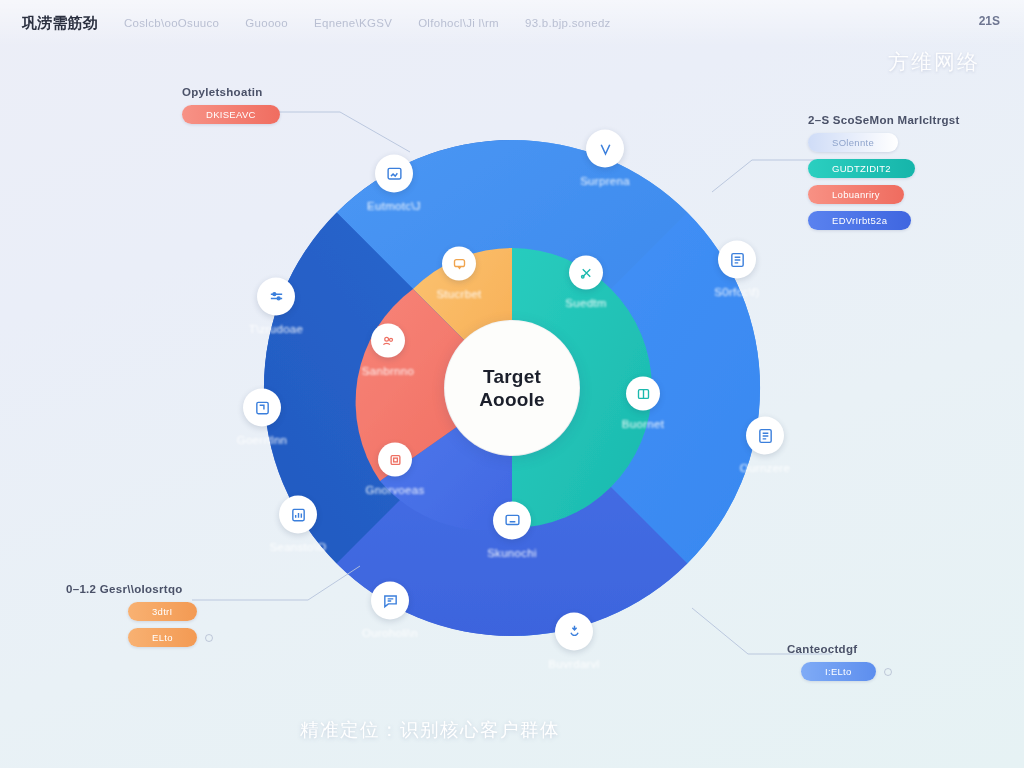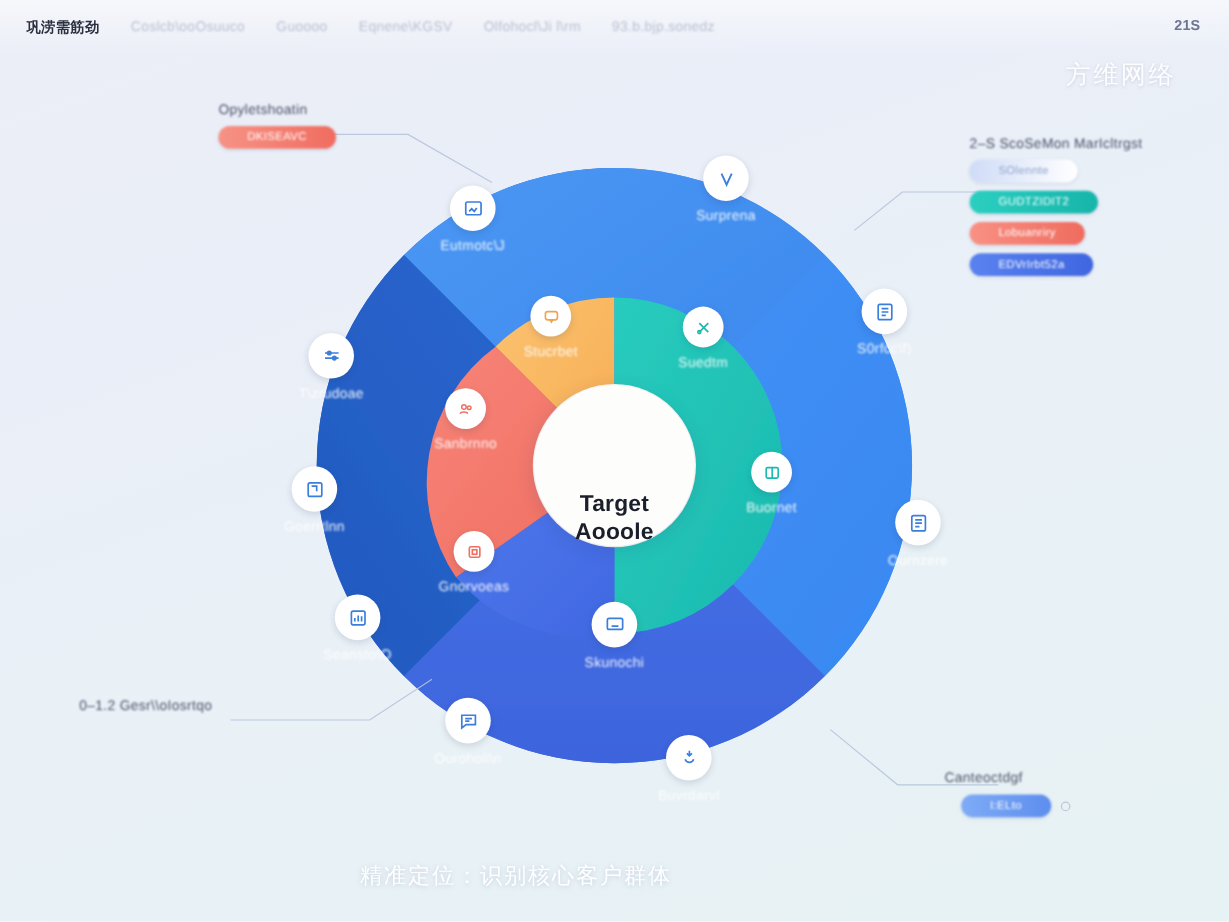--- a/index.html
+++ b/index.html
@@ -10,21 +10,21 @@
     position:relative;
   }
 
   
   #topbar {
     position:absolute; left:0; top:0; width:1024px; height:46px;
     display:flex; align-items:center; padding:0 22px;
     background:linear-gradient(180deg,rgba(255,255,255,.55),rgba(255,255,255,0));
   }
   #brand {
-    font-size:12px; font-weight:bold; color:#2b3040;
+    font-size:15px; font-weight:bold; color:#2b3040;
     letter-spacing:.2px; filter:blur(.35px); margin-right:26px;
   }
   .navlink {
     font-size:11.5px; color:#b9bfd2; margin-right:26px;
     filter:blur(.75px); letter-spacing:.3px; white-space:nowrap;
   }
   #navcount {
     position:absolute; right:24px; top:14px;
     font-size:12px; font-weight:bold; color:#6e7691; filter:blur(.4px);
   }
@@ -60,31 +60,31 @@
   
   .inner .ic { width:34px; height:34px; }
 
   #hub {
     position:absolute; left:50%; top:50%;
     transform:translate(-50%,-50%);
     width:134px; height:134px; border-radius:50%;
     background:#fdfdfb;
     box-shadow:0 3px 14px rgba(40,60,110,.17);
     display:flex; flex-direction:column;
-    align-items:center; justify-content:flex-end;
+    align-items:center; justify-content:center;
   }
   #hub span {
     font-size:19px; font-weight:bold; color:#1b1f2b;
     line-height:1.22; letter-spacing:.2px;
   }
 
   
   .callout { position:absolute; }
   .callout-title {
-    font-size:11.5px; font-weight:normal; color:#4a5168;
+    font-size:11.5px; font-weight:bold; color:#4a5168;
     filter:blur(.7px); white-space:nowrap; margin-bottom:7px;
     letter-spacing:.3px;
   }
   .chips { display:flex; flex-direction:column; gap:7px; }
   .chiprow { display:flex; align-items:center; gap:8px; }
   .chip {
     display:inline-block; border-radius:11px;
     padding:4px 24px; font-size:9.5px; color:#fff;
     filter:blur(.75px); letter-spacing:.3px;
     box-shadow:0 1px 3px rgba(40,60,110,.14);
@@ -366,20 +366,29 @@
       <span class="chip" style="background:linear-gradient(90deg,#f89184,#ef6c5f)">Lobuanriry</span>
     </div>
     <div class="chiprow">
       <span class="chip" style="background:linear-gradient(90deg,#5a82ef,#3f66e0)">EDVrIrbt52a</span>
     </div>
   </div>
 </div>
 
 <div class="callout" style="left:66px;top:583px">
   <div class="callout-title">0–1.2 Gesr\\oIosrtqo</div>
+  <div class="chips" style="padding-left:62px">
+    <div class="chiprow">
+      <span class="chip" style="background:linear-gradient(90deg,#f8b172,#f39a53)">3dtrI</span>
+    </div>
+    <div class="chiprow">
+      <span class="chip" style="background:linear-gradient(90deg,#f8b172,#f39a53)">ELto</span>
+      <span class="dotmark"></span>
+    </div>
+  </div>
 </div>
 
 <div class="callout" style="left:787px;top:643px">
   <div class="callout-title">Canteoctdgf</div>
   <div class="chips" style="padding-left:14px">
     <div class="chiprow">
       <span class="chip" style="background:linear-gradient(90deg,#7fabf6,#5d8eee)">I:ELto</span>
       <span class="dotmark"></span>
     </div>
   </div>

